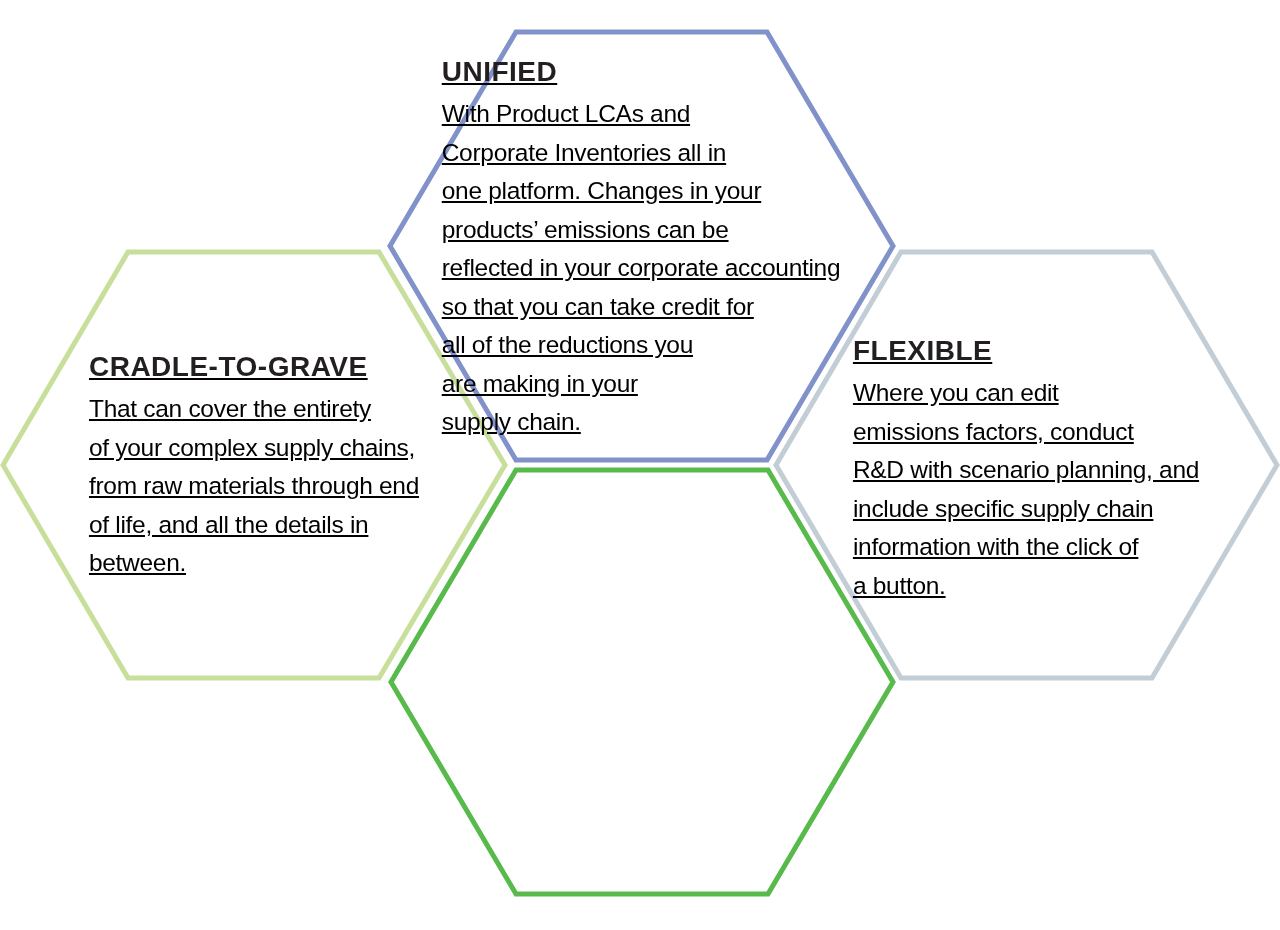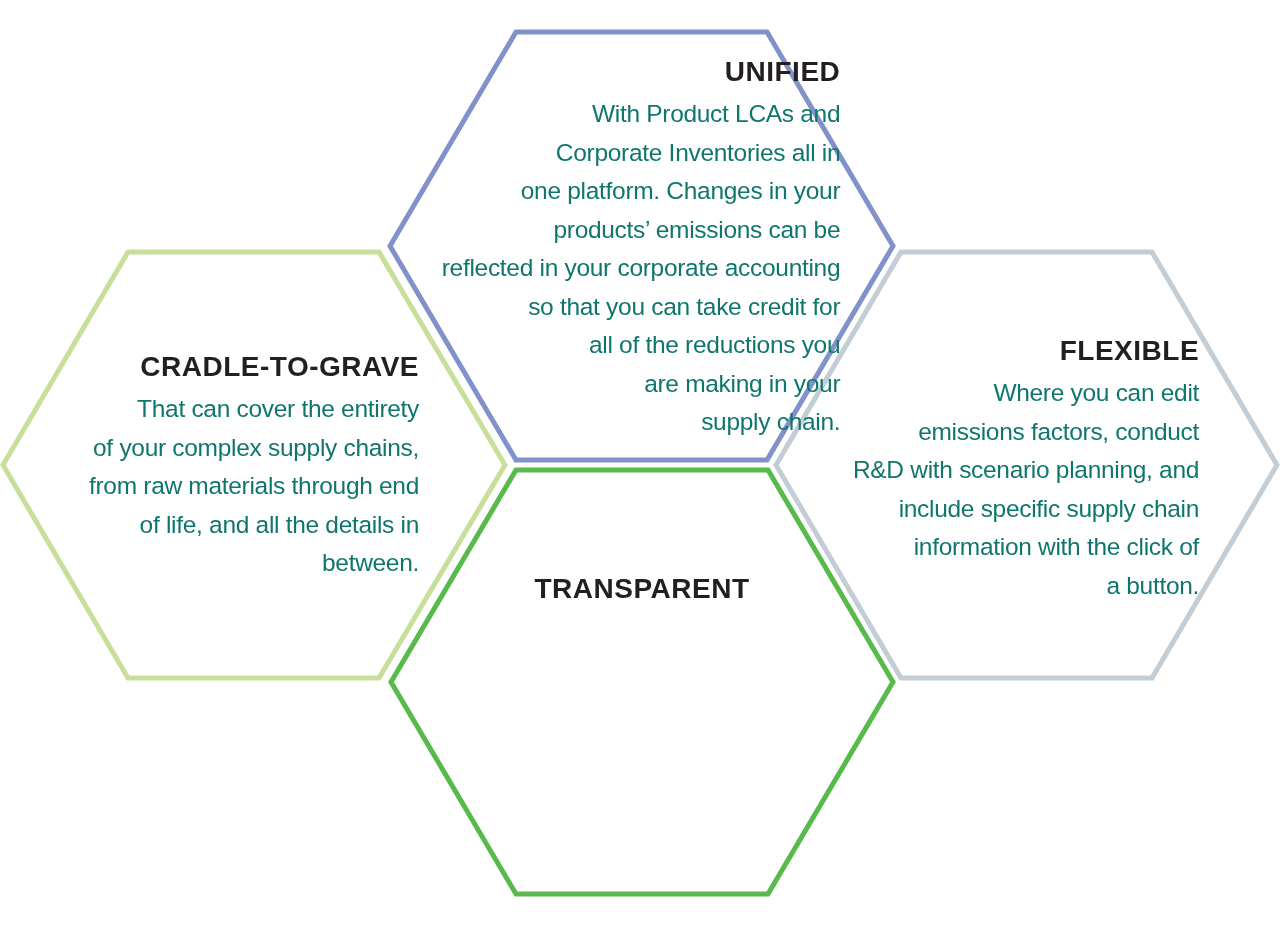--- a/index.html
+++ b/index.html
@@ -24,37 +24,38 @@
   }
   .hex-svg polygon {
     fill: none;
     stroke-width: 5;
     stroke-linejoin: miter;
   }
   .hex-text {
     position: absolute;
     width: max-content;
     transform: translateX(-50%);
-    text-align: right;
+    text-align: left;
+    text-decoration: underline;
   }
   .hex-title {
     font-size: 28px;
     font-weight: 700;
     line-height: 30px;
     letter-spacing: 0.5px;
     color: #231f20;
     margin: 0 0 8px 0;
     white-space: pre;
   }
   .hex-body {
     font-size: 24.5px;
     font-weight: 400;
     line-height: 38.5px;
     letter-spacing: -0.3px;
-    color: #0f766e;
+    color: #000000;
     margin: 0;
     white-space: pre;
   }
   
   .pos-unified     { left: 641px;  top: 57px;  }
   .pos-cradle      { left: 254px;  top: 352px; }
   .pos-flexible    { left: 1026px; top: 336px; }
   .pos-transparent { left: 642px;  top: 574px; }
 </style>
 </head>
@@ -95,16 +96,15 @@
     <div class="hex-title">FLEXIBLE</div>
     <div class="hex-body">Where you can edit
 emissions factors, conduct
 R&amp;D with scenario planning, and
 include specific supply chain
 information with the click of
 a button.</div>
   </div>
 
   <div class="hex-text pos-transparent">
-    <div class="hex-title">TRANSPARENT</div>
   </div>
 
 </div>
 
 </body></html>

